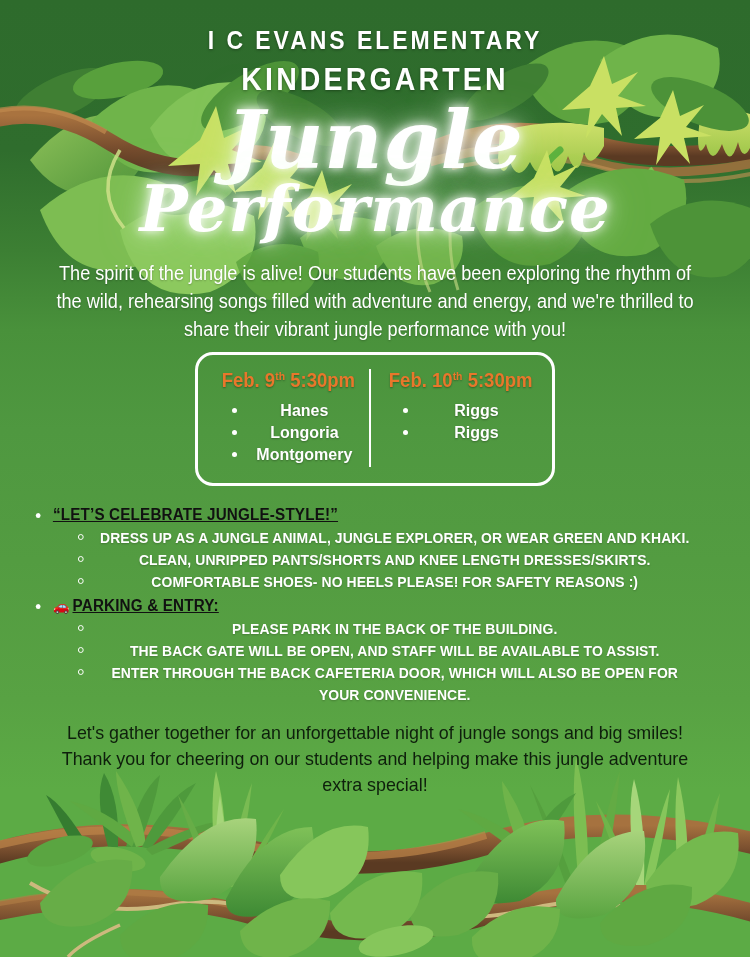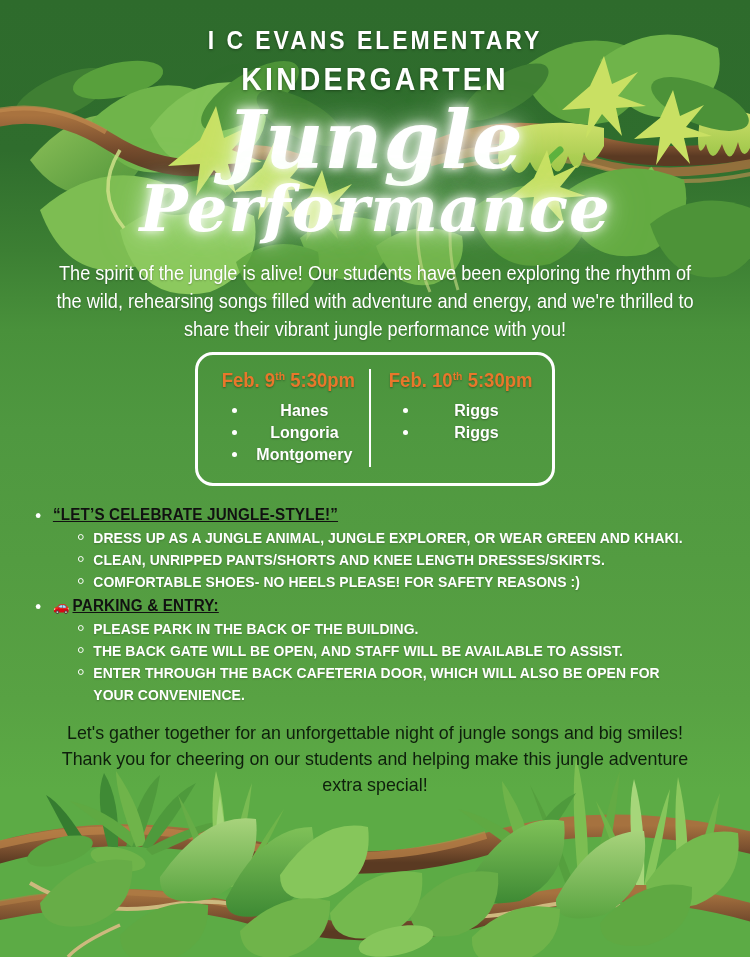--- a/index.html
+++ b/index.html
@@ -137,21 +137,21 @@
     transform:scaleX(0.95);
     transform-origin:left center;
   }
   .sec-head .lbl { text-decoration:underline; }
   .sec-head .emoji { text-decoration:none; margin-right:3px; font-size:14px; }
   .sec-head::before {
     content:"";
     position:absolute; left:4px; top:7px;
     width:5px; height:5px; background:#fff; border-radius:50%;
   }
-  .sub-list { list-style:none; margin:3px 0 0 44px; }
+  .sub-list { list-style:none; margin:3px 0 0 44px;text-align:center; }
   .sub-list li {
     position:relative;
     padding-left:18px;
     color:#fff;
     font-weight:bold;
     font-size:14.5px;
     line-height:1.52;
     letter-spacing:.1px;
     transform:scaleX(0.96);
     transform-origin:left center;

